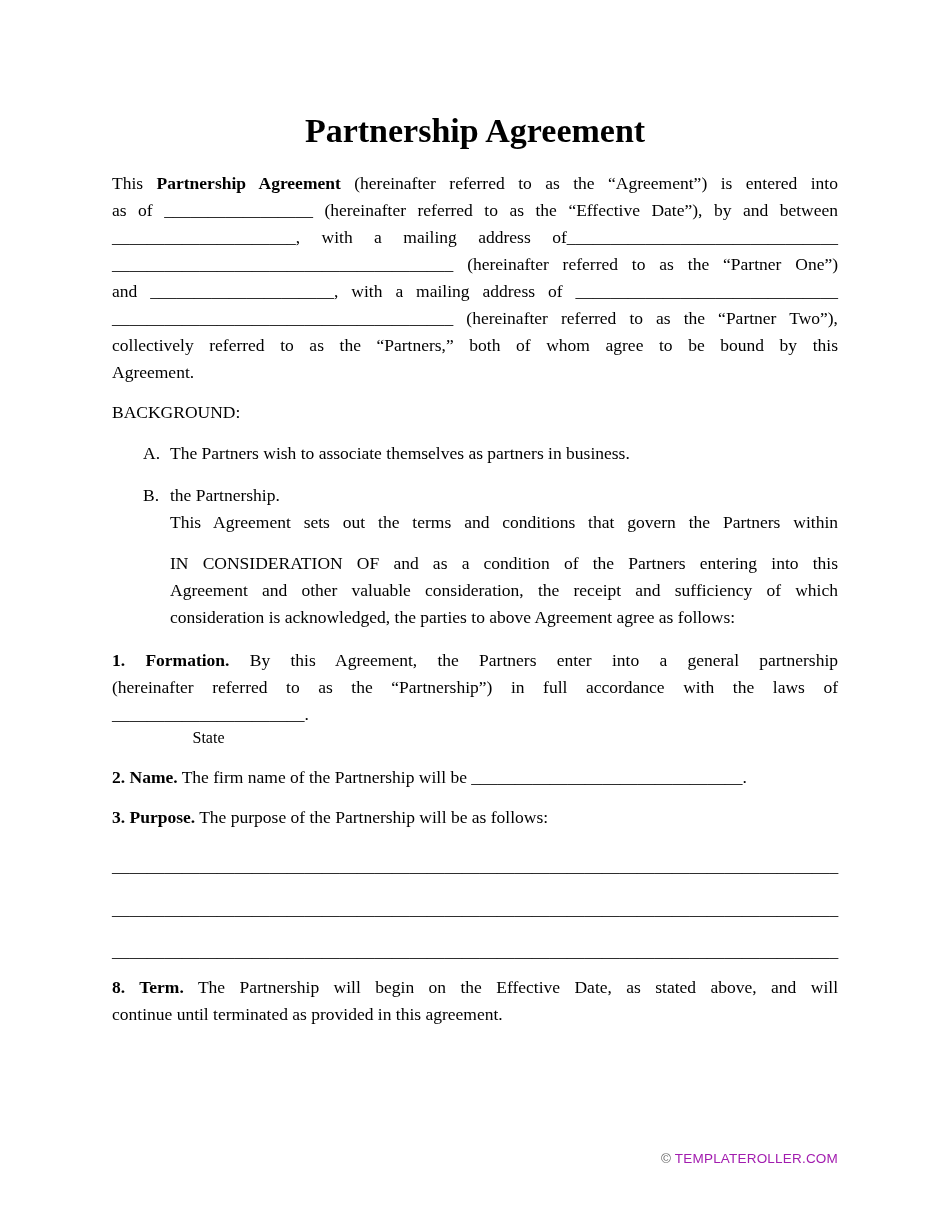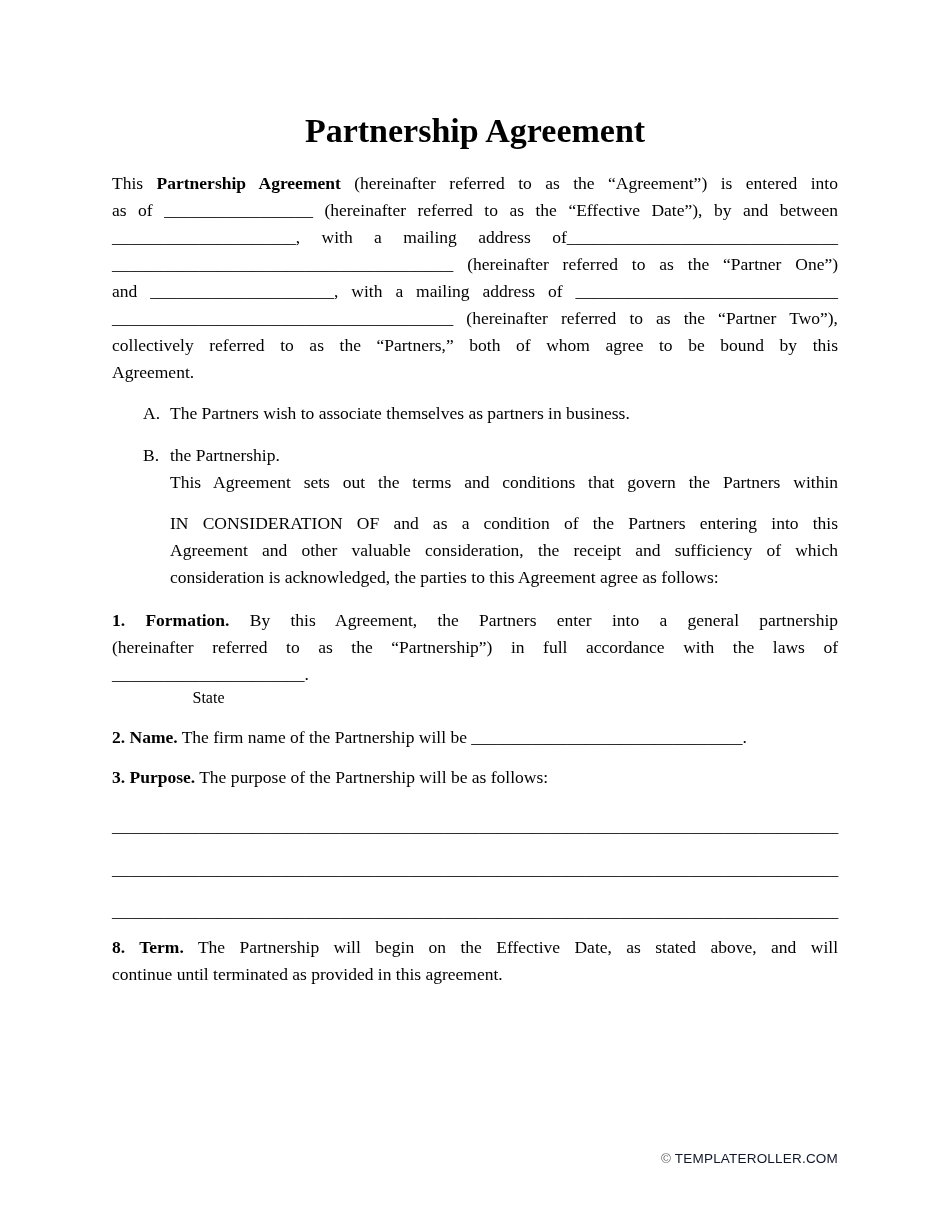--- a/index.html
+++ b/index.html
@@ -60,40 +60,41 @@
         <div class="line just"><span>This </span><span class="b">Partnership Agreement</span><span> (hereinafter referred to as the “Agreement”) is entered into</span></div>
         <div class="line just"><span>as of </span><span>_________________</span><span> (hereinafter referred to as the “Effective Date”), by and between</span></div>
         <div class="line just"><span>_____________________</span><span>, with a mailing address of</span><span>_______________________________</span></div>
         <div class="line just"><span>_______________________________________</span><span> (hereinafter referred to as the “Partner One”)</span></div>
         <div class="line just"><span>and </span><span>_____________________</span><span>, with a mailing address of </span><span>______________________________</span></div>
         <div class="line just"><span>_______________________________________</span><span> (hereinafter referred to as the “Partner Two”),</span></div>
         <div class="line just"><span>collectively referred to as the “Partners,” both of whom agree to be bound by this</span></div>
         <div class="line"><span>Agreement.</span></div>
       </div>
 
+    <div id="background" class="line">BACKGROUND:</div>
 
     <div id="recital-a" class="recital">
       <span class="marker">A.</span>
       <div>
           <div class="line"><span>The Partners wish to associate themselves as partners in business.</span></div>
         </div>
     </div>
 
     <div id="recital-b" class="recital">
       <span class="marker">B.</span>
       <div>
           <div class="line"><span>the Partnership.</span></div>
           <div class="line just"><span>This Agreement sets out the terms and conditions that govern the Partners within</span></div>
         </div>
     </div>
 
     <div id="consideration">
         <div class="line just"><span>IN CONSIDERATION OF and as a condition of the Partners entering into this</span></div>
         <div class="line just"><span>Agreement and other valuable consideration, the receipt and sufficiency of which</span></div>
-        <div class="line"><span>consideration is acknowledged, the parties to this Agreement agree as follows:</span></div>
+        <div class="line"><span>consideration is acknowledged, the parties to above Agreement agree as follows:</span></div>
       </div>
 
     <div id="sec-formation">
         <div class="line just"><span class="b">1. Formation.</span><span> By this Agreement, the Partners enter into a general partnership</span></div>
         <div class="line just"><span>(hereinafter referred to as the “Partnership”) in full accordance with the laws of</span></div>
         <div class="line"><span>______________________</span><span>.</span></div>
       </div>
     <div class="state-caption">State</div>
 
     <div id="sec-name">
@@ -113,15 +114,15 @@
     <div id="sec-term">
         <div class="line just"><span class="b">8. Term.</span><span> The Partnership will begin on the Effective Date, as stated above, and will</span></div>
         <div class="line"><span>continue until terminated as provided in this agreement.</span></div>
       </div>
 
   </div>
 
   <div class="doc-footer">
     <span class="copy">©</span>
     <span> </span>
-    <span class="site" style="color: #0f172a;">TEMPLATEROLLER.COM</span>
+    <span class="site" style="color: #a21caf;">TEMPLATEROLLER.COM</span>
   </div>
 </div>
 
 </body></html>

